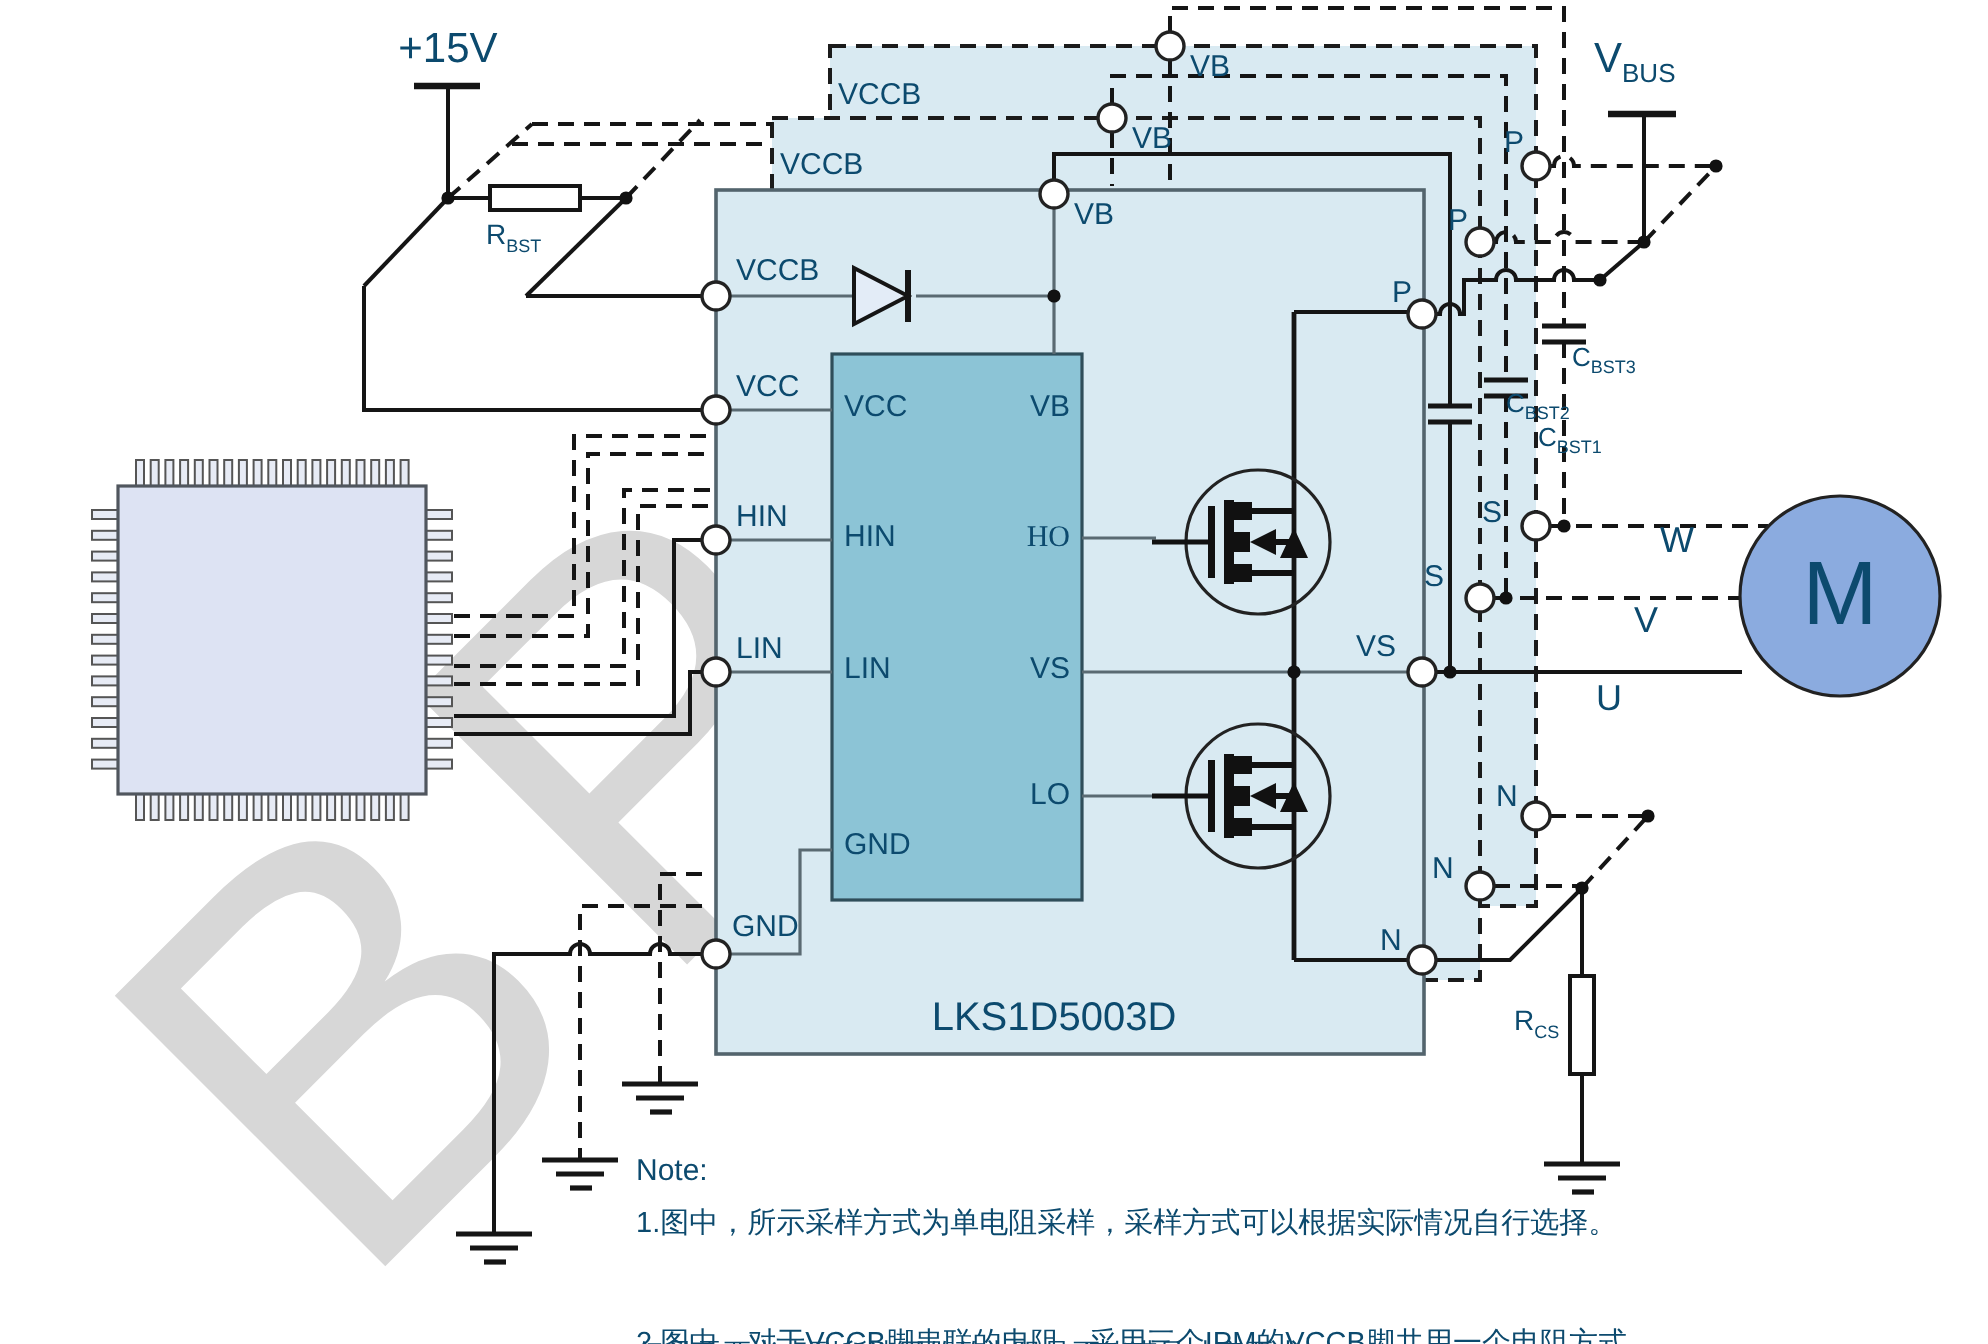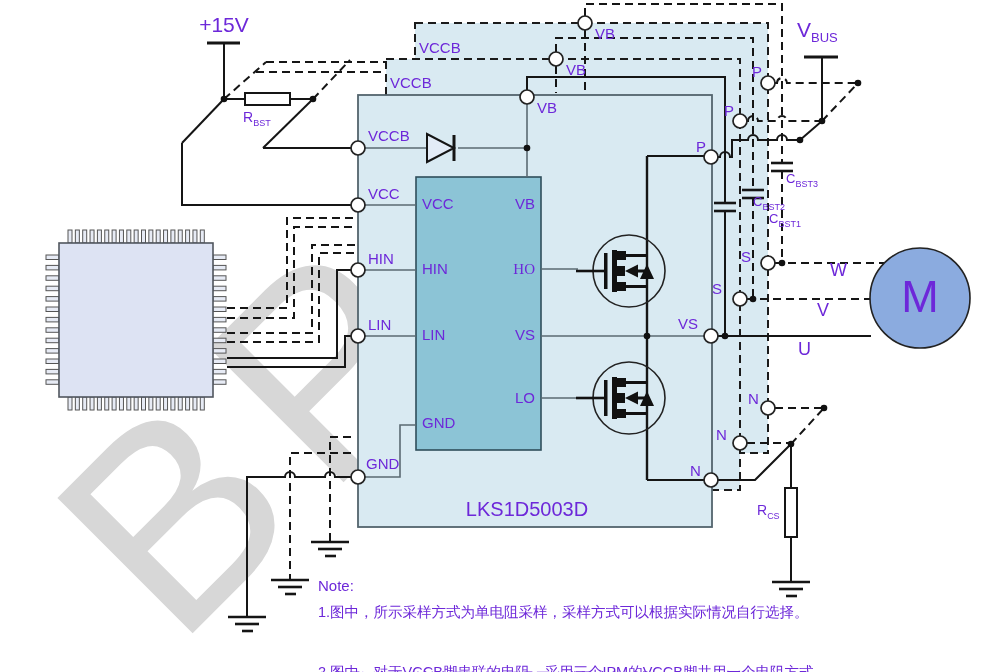--- a/index.html
+++ b/index.html
@@ -2,21 +2,21 @@
 <html><head>
 <meta charset="utf-8">
 <style>
   html,body{margin:0;padding:0;background:#fff;}
   #stage{position:relative;width:994px;height:672px;background:#ffffff;overflow:hidden;
          font-family:"Liberation Sans","DejaVu Sans",sans-serif;color:#111;}
   #wm{position:absolute;left:-70px;top:200px;width:810px;height:310px;line-height:310px;
       text-align:center;font-size:278px;font-weight:500;letter-spacing:28px;color:#d7d7d7;
       transform:rotate(-45deg);user-select:none;z-index:0;}
   svg{position:absolute;left:0;top:0;z-index:1;}
-  .lbl{position:absolute;z-index:2;white-space:nowrap;font-size:15px;line-height:1.1;color:#6d28d9;}
+  .lbl{position:absolute;z-index:2;white-space:nowrap;font-size:15px;line-height:1.1;color:#0c4a6e;}
   .lbl sub{font-size:9px;}
   .c{text-align:center;}
   .r{text-align:right;}
 </style>
 </head>
 <body>
 
 <div id="stage">
 
   <div id="wm">BPS</div>

